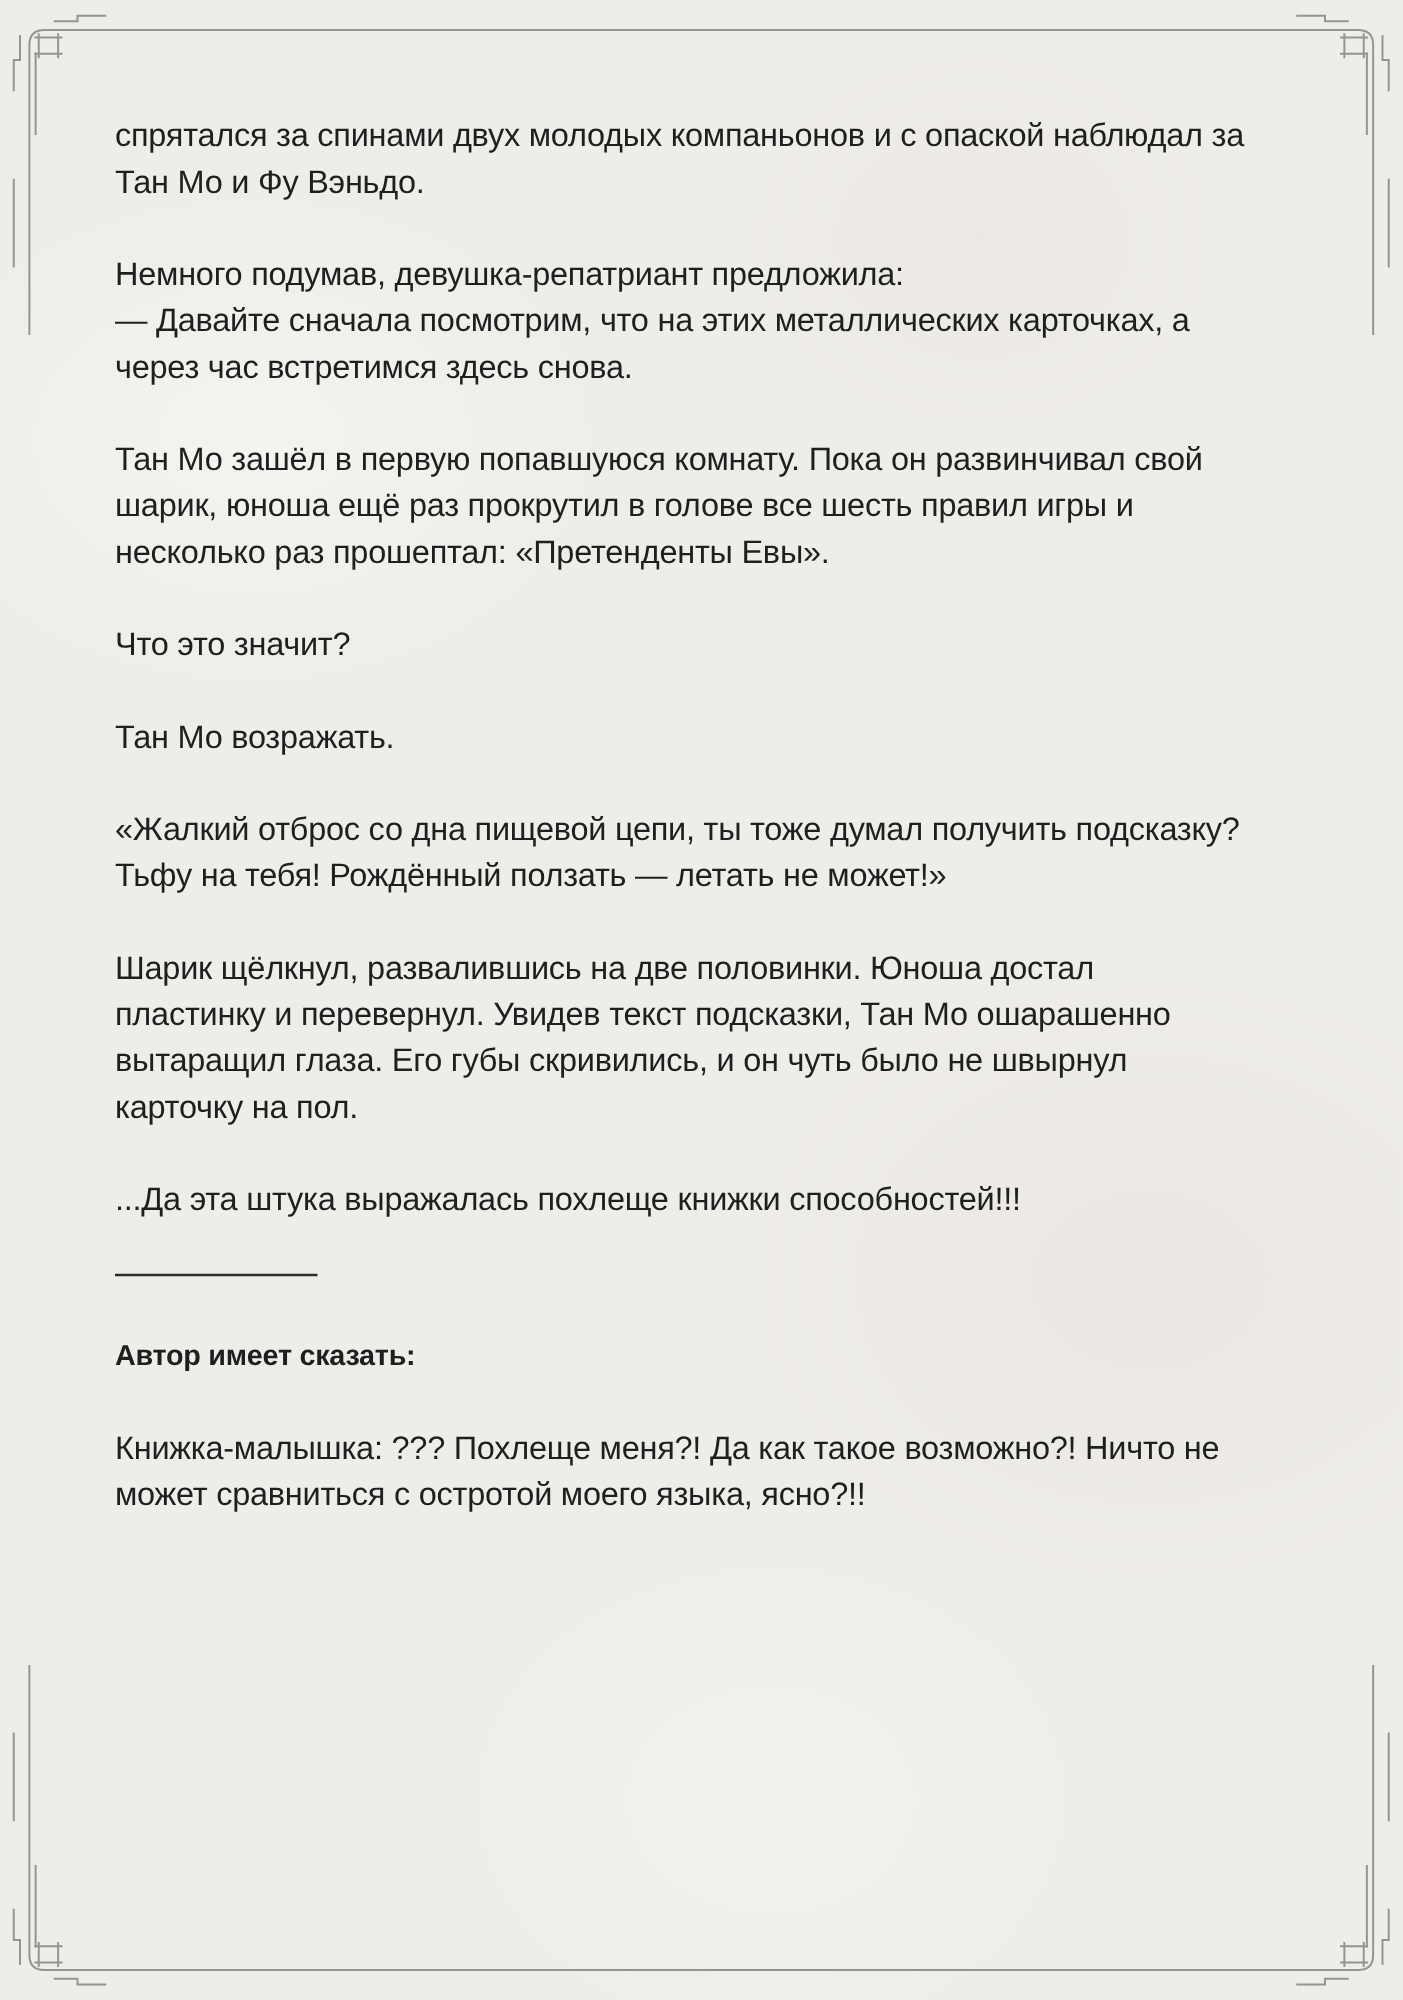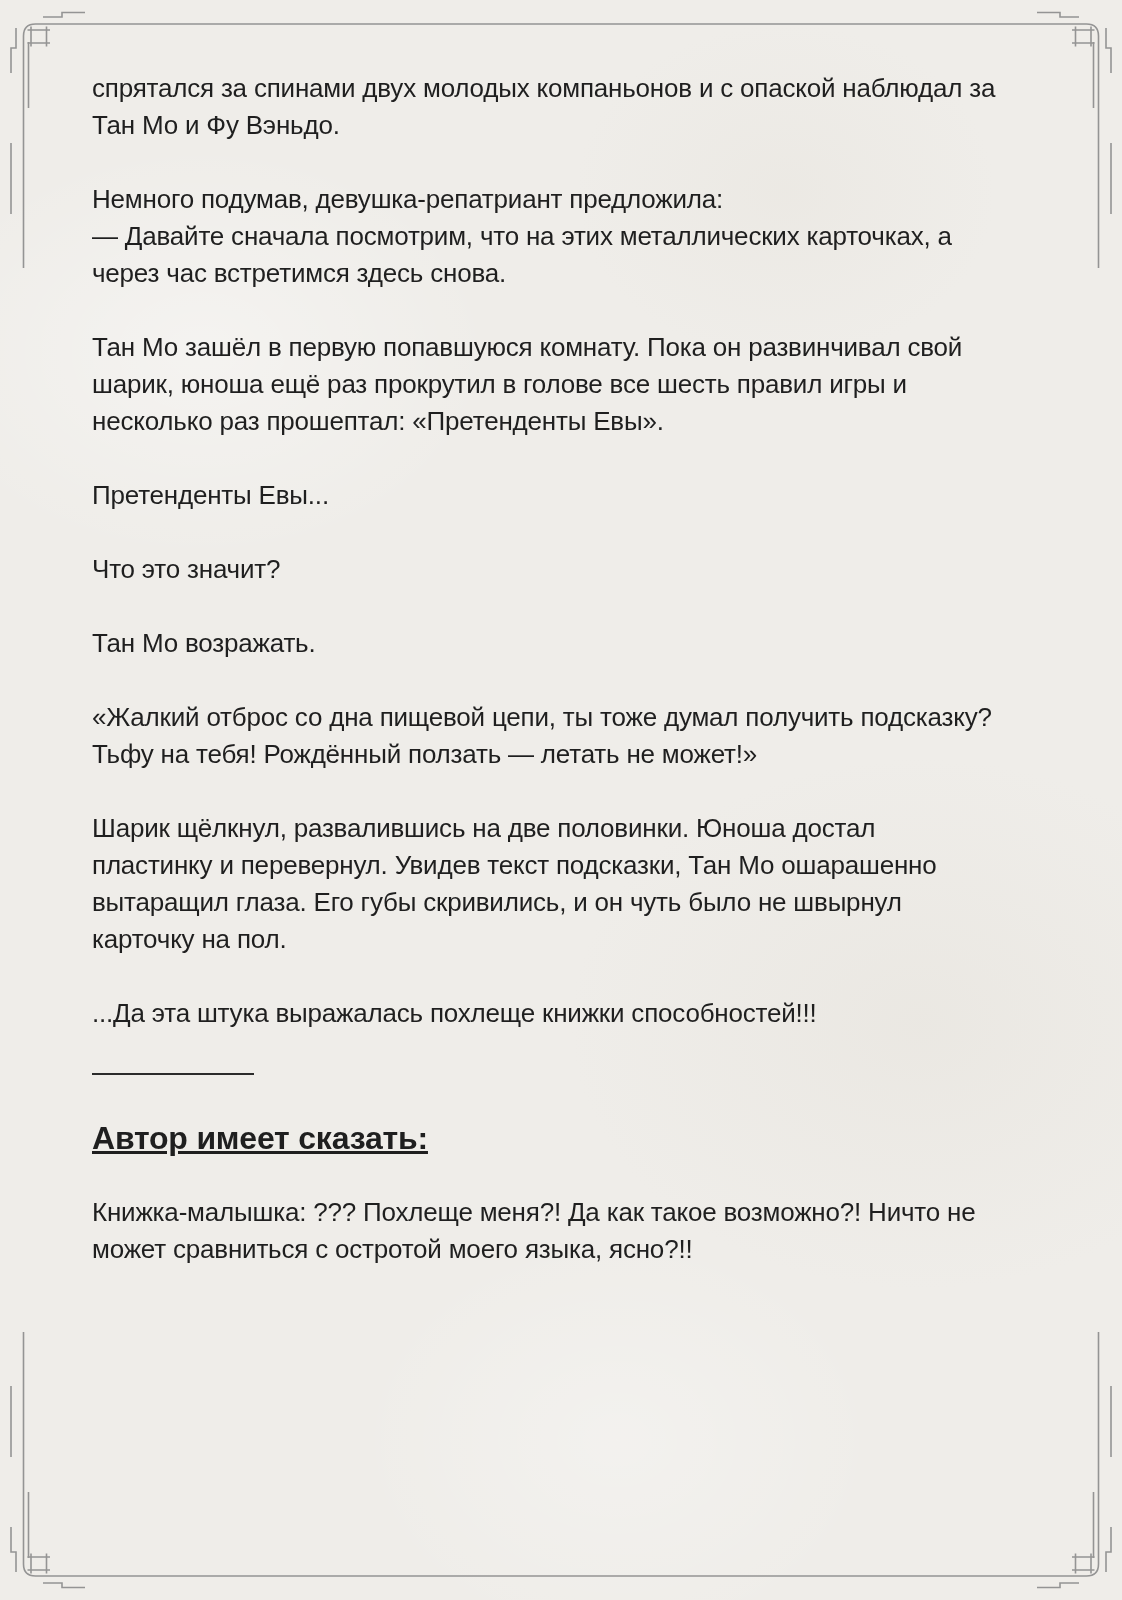--- a/index.html
+++ b/index.html
@@ -18,43 +18,42 @@
   }
   .frame-svg {
     position: absolute;
     left: 0; top: 0;
     width: 1122px; height: 1600px;
     display: block;
   }
   .content {
     position: absolute;
     left: 92px;
-    top: 70px;
+    top: 90px;
     width: 905px;
     color: #1f1f1f;
     font-size: 26px;
     line-height: 37px;
     letter-spacing: -0.2px;
   }
   .para {
     margin: 0 0 37px 0;
     white-space: pre-line;
   }
   .divider {
     width: 162px;
     height: 0;
     border-top: 2px solid #2b2b2b;
     margin: 41px 0 45px 0;
   }
   .author-heading {
-    font-size: 32px;
+    font-size: 23px;
     line-height: 37px;
     font-weight: bold;
     margin: 4px 0 37px 0;
-    text-decoration: underline;
   }
 </style>
 </head>
 <body>
 
 <svg class="frame-svg" viewBox="0 0 1122 1600" xmlns="http://www.w3.org/2000/svg" aria-hidden="true">
   <defs>
     <g id="corner" fill="none" stroke="#949494" stroke-width="1.6">
 
       <path d="M 23.5 268 V 36 Q 23.5 24 35.5 24 H 561"></path>
@@ -80,21 +79,20 @@
 
       <p class="para">спрятался за спинами двух молодых компаньонов и с опаской наблюдал за Тан Мо и Фу Вэньдо.</p>
 
       <p class="para">Немного подумав, девушка-репатриант предложила:
 — Давайте сначала посмотрим, что на этих металлических карточках, а через час встретимся здесь снова.</p>
 
 
       <p class="para">Тан Мо зашёл в первую попавшуюся комнату. Пока он развинчивал свой шарик, юноша ещё раз прокрутил в голове все шесть правил игры и несколько раз прошептал: «Претенденты Евы».</p>
 
 
-      <p class="para">Претенденты Евы...</p>
 
       <p class="para">Что это значит?</p>
 
       <p class="para">Тан Мо возражать.</p>
 
       <p class="para">«Жалкий отброс со дна пищевой цепи, ты тоже думал получить подсказку? Тьфу на тебя! Рождённый ползать — летать не может!»</p>
 
       <p class="para">Шарик щёлкнул, развалившись на две половинки. Юноша достал пластинку и перевернул. Увидев текст подсказки, Тан Мо ошарашенно вытаращил глаза. Его губы скривились, и он чуть было не швырнул карточку на пол.</p>
 
       <p class="para">...Да эта штука выражалась похлеще книжки способностей!!!</p>

